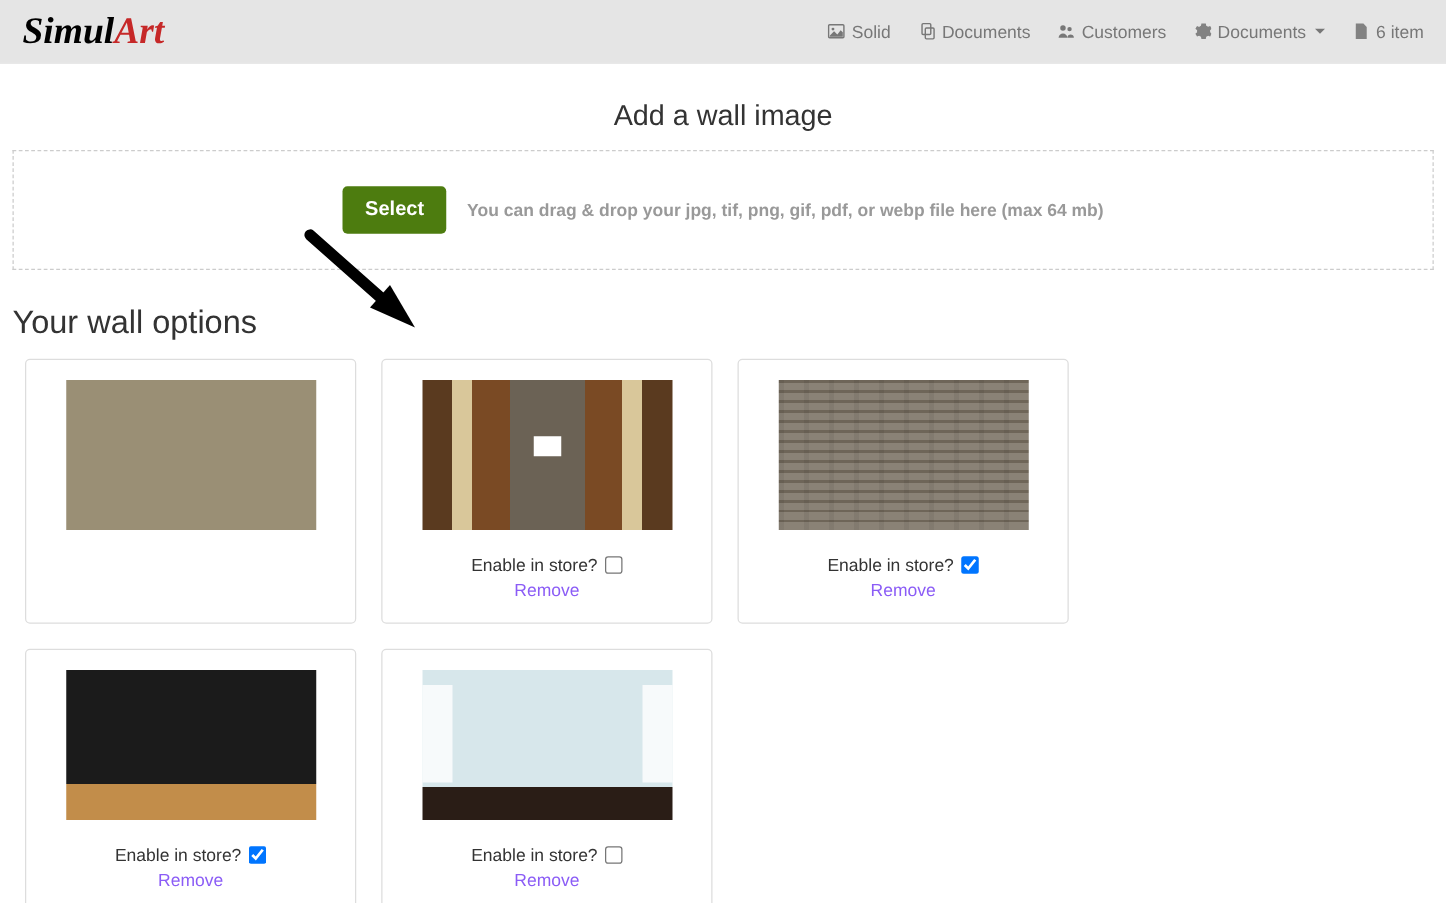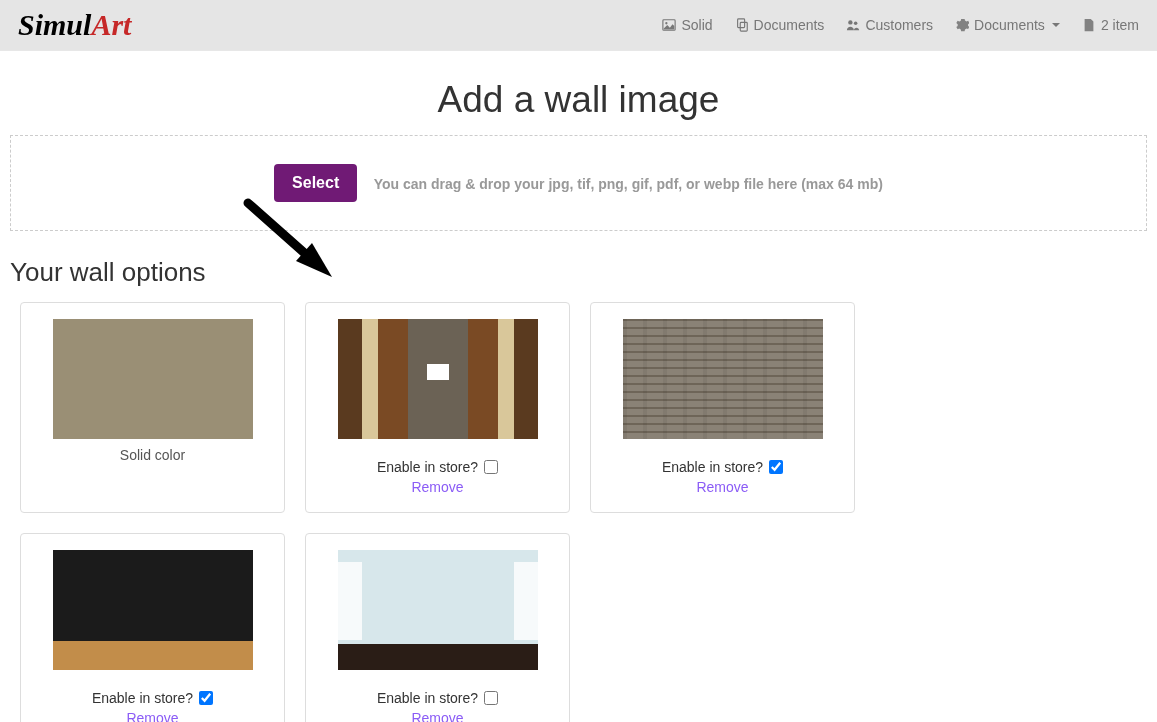--- a/index.html
+++ b/index.html
@@ -9,26 +9,26 @@
 .navbar { display: flex; justify-content: space-between; align-items: center; padding: 8px 18px; border-bottom: 1px solid #e7e7e7; background: #e5e5e5; }
 .logo { font-family: "Brush Script MT", cursive; font-style: italic; font-size: 30px; font-weight: bold; color: #000; }
 .logo .accent { color: #c62828; font-style: italic; }
 .nav-items { display: flex; gap: 22px; align-items: center; }
 .nav-link { color: #777; font-size: 14px; cursor: pointer; display: flex; align-items: center; gap: 5px; text-decoration: none; }
 .nav-icon { width: 14px; height: 14px; display: inline-block; }
 .caret { width: 0; height: 0; border-left: 4px solid transparent; border-right: 4px solid transparent; border-top: 4px solid #777; margin-left: 2px; }
 
 
 .container { padding: 10px 10px 20px 10px; }
-h1.page-title { font-size: 37px; font-weight: 400; text-align: center; color: #333; margin: 18px 0 14px 0; }
+h1.page-title { font-size: 23px; font-weight: 400; text-align: center; color: #333; margin: 18px 0 14px 0; }
 h2.section-title { font-size: 26px; font-weight: 400; color: #333; margin: 26px 0 14px 0; }
 
 
 .upload-area { border: 1px dashed #ccc; padding: 28px 20px; text-align: center; margin: 0 0 4px 0; }
-.select-btn { background: #701a75; color: #fff; border: none; padding: 10px 18px; font-size: 16px; font-weight: bold; border-radius: 4px; cursor: pointer; margin-right: 12px; }
+.select-btn { background: #4d7c0f; color: #fff; border: none; padding: 10px 18px; font-size: 16px; font-weight: bold; border-radius: 4px; cursor: pointer; margin-right: 12px; }
 .upload-hint { color: #999; font-weight: bold; font-size: 14px; vertical-align: middle; }
 
 
 .arrow-wrap { position: relative; height: 0; }
 .arrow { position: absolute; top: -40px; left: 230px; width: 100px; height: 90px; pointer-events: none; }
 
 
 .options-grid { display: flex; flex-wrap: wrap; gap: 20px; padding: 0 10px; }
 .option-card { border: 1px solid #ddd; border-radius: 4px; padding: 16px; width: 265px; text-align: center; }
 .thumb { width: 200px; height: 120px; margin: 0 auto 8px auto; background: #ccc; display: block; }
@@ -84,21 +84,21 @@
       <svg class="nav-icon" viewBox="0 0 16 16" fill="currentColor">
           <path d="M8 5a3 3 0 100 6 3 3 0 000-6zm7 3a7 7 0 00-.1-1l1.6-1.2-1.5-2.6-1.9.7a6 6 0 00-1.7-1L11 1H7l-.4 2a6 6 0 00-1.7 1L3 3.2 1.5 5.8 3.1 7A7 7 0 003 8a7 7 0 00.1 1L1.5 10.2 3 12.8l1.9-.7a6 6 0 001.7 1L7 15h4l.4-2a6 6 0 001.7-1l1.9.7 1.5-2.6L14.9 9A7 7 0 0015 8z" opacity=".9"></path>
         </svg>
       <span>Documents</span>
       <span class="caret"></span>
     </a>
     <a class="nav-link">
       <svg class="nav-icon" viewBox="0 0 16 16" fill="currentColor">
           <path d="M3 1h7l3 3v11H3z" opacity=".9"></path>
         </svg>
-      <span>2 item</span>
+      <span>6 item</span>
     </a>
   </div>
 </div>
 
 <div class="container">
 
   <h1 class="page-title">Add a wall image</h1>
 
   <div class="upload-area">
     <button class="select-btn">Select</button>
@@ -111,21 +111,20 @@
       <polygon points="92,82 56,66 72,48" fill="#000"></polygon>
     </svg>
   </div>
 
   <h2 class="section-title">Your wall options</h2>
 
   <div class="options-grid">
 
     <div class="option-card">
       <div class="thumb thumb-solid"></div>
-      <div class="card-label">Solid color</div>
     </div>
 
     <div class="option-card">
       <div class="thumb thumb-curtains"></div>
       <div class="enable-row">
         <span>Enable in store?</span>
         <input type="checkbox" style="">
       </div>
       <a class="remove-link">Remove</a>
     </div>

